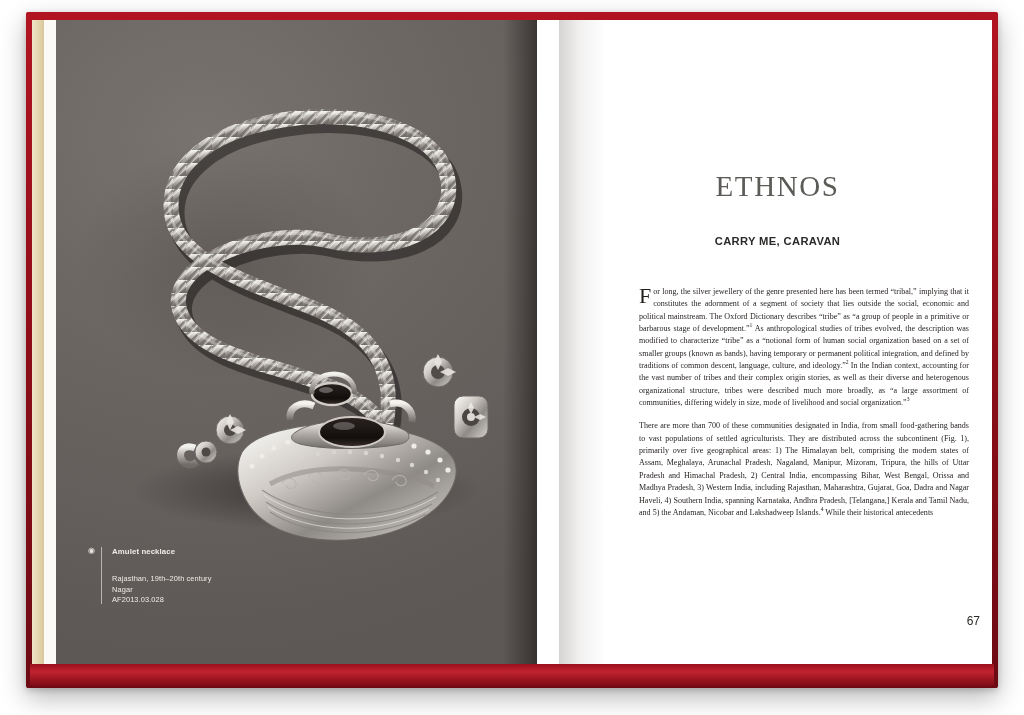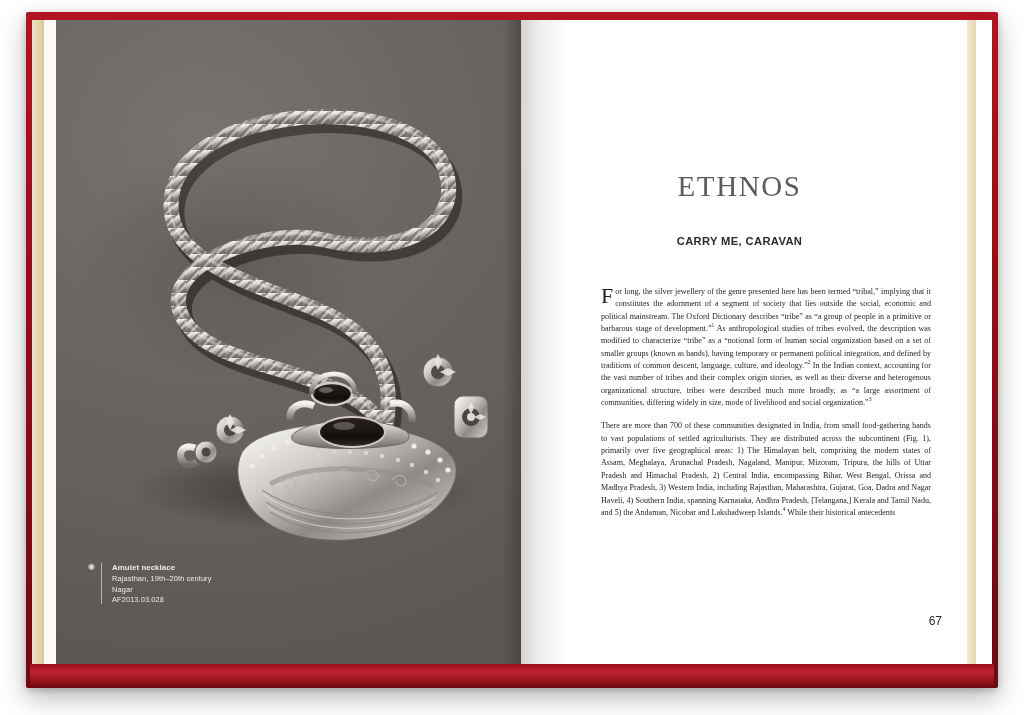--- a/index.html
+++ b/index.html
@@ -127,27 +127,27 @@
   }
   .plate-caption .cap-rule {
     width: 1px;
     background: rgba(255,255,255,.55);
     margin: 1px 4px 2px 0;
   }
   .plate-caption .cap-title {
     font-weight: bold;
     font-size: 7.8px;
     display: block;
-    margin-bottom: 1px;
+    margin-bottom: 17px;
   }
 
   
   .page-right {
     position: absolute;
-    left: 489px; top: 0;
+    left: 527px; top: 0;
     width: 455px;
     height: 644px;
     background: #ffffff;
   }
   .page-right .gutter-shade {
     position: absolute;
     left: 0; top: 0;
     width: 46px; height: 644px;
     background: linear-gradient(90deg, rgba(120,112,108,0.30) 0%, rgba(140,132,128,0.12) 45%, rgba(255,255,255,0) 100%);
   }

